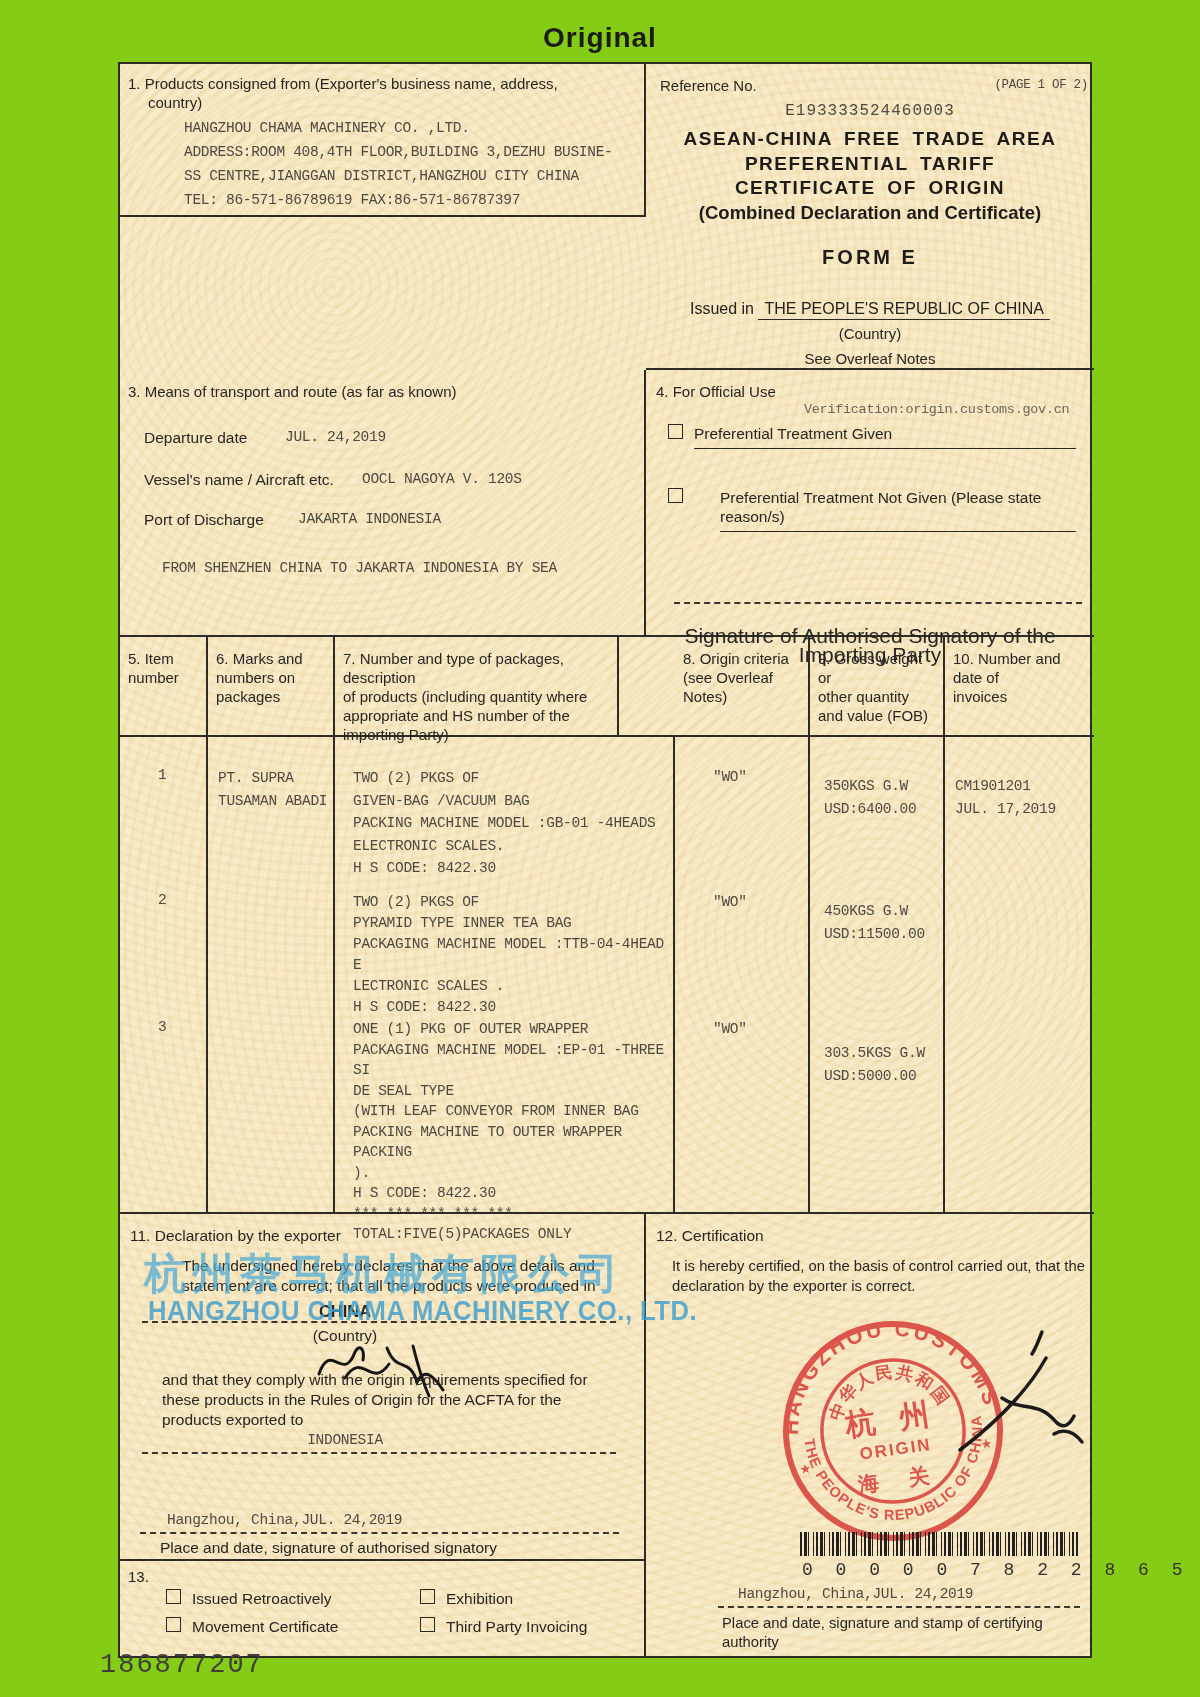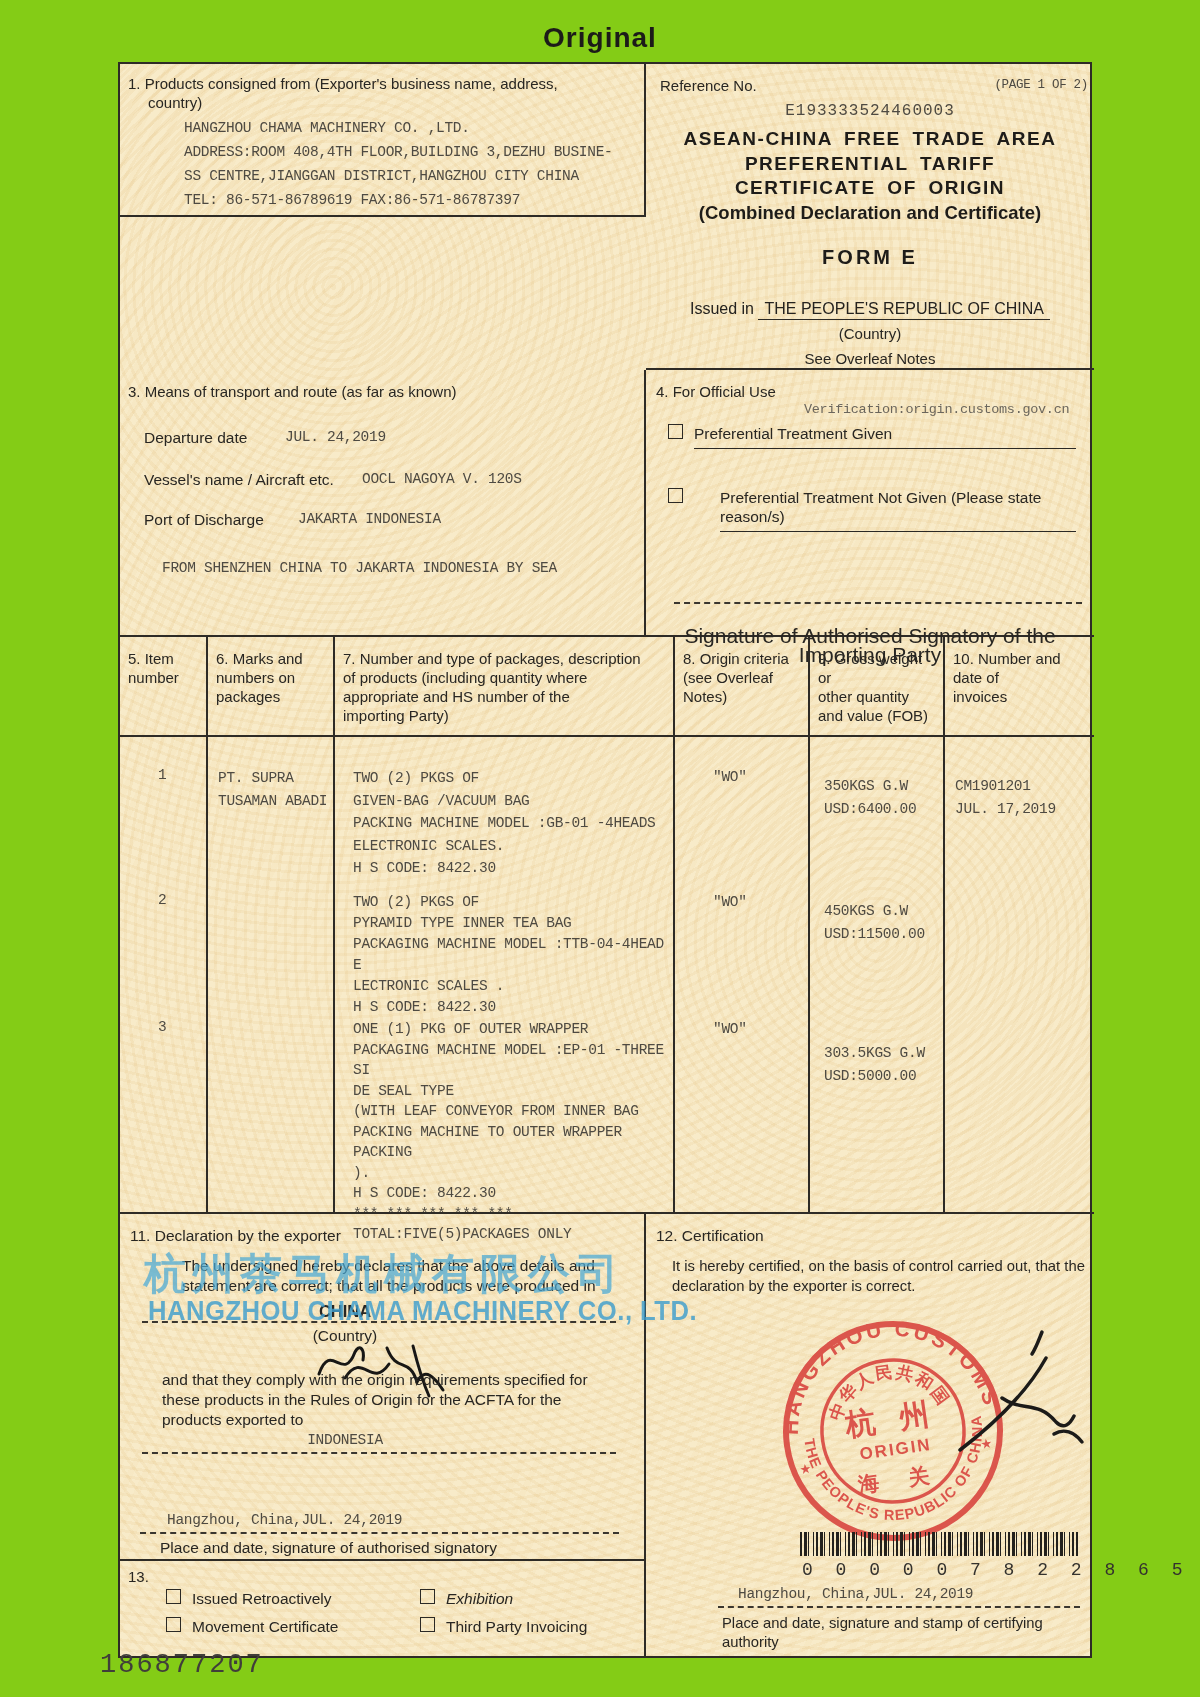--- a/index.html
+++ b/index.html
@@ -104,21 +104,21 @@
       <div class="abs dash" style="left:28px;right:12px;top:232px;"></div>
       <div class="abs lb ctr" style="left:0;top:256px;width:100%;font-size:21px;">Signature of Authorised Signatory of the Importing Party</div>
     </div>
 
     <div class="box" style="left:0;top:573px;width:974px;height:100px;border-bottom:2px solid #2e2b26;">
       <div class="hdrcell lb bR" style="left:0;width:88px;"><span class="pl">5. Item
 number</span></div>
       <div class="hdrcell lb bR" style="left:88px;width:127px;"><span class="pl">6. Marks and
 numbers on
 packages</span></div>
-      <div class="hdrcell lb bR" style="left:215px;width:340px;"><span class="pl">7. Number and type of packages, description
+      <div class="hdrcell lb bR" style="left:215px;width:284px;"><span class="pl">7. Number and type of packages, description
 of products (including quantity where
 appropriate and HS number of the
 importing Party)</span></div>
       <div class="hdrcell lb bR" style="left:555px;width:135px;"><span class="pl">8. Origin criteria
 (see Overleaf
 Notes)</span></div>
       <div class="hdrcell lb bR" style="left:690px;width:135px;"><span class="pl">9. Gross weight or
 other quantity
 and value (FOB)</span></div>
       <div class="hdrcell lb" style="left:825px;width:149px;"><span class="pl">10. Number and
@@ -207,21 +207,21 @@
     <div class="blue-en" style="left:28px;top:1232px;">HANGZHOU CHAMA MACHINERY CO., LTD.</div>
 
     <div class="box bR bT" style="left:0;top:1495px;width:526px;height:99px;">
       <div class="abs lb" style="left:8px;top:6px;">13.</div>
       <div class="optrow" style="left:46px;top:28px;width:220px;">
         <div class="cb"></div>
         <div class="lb" style="font-size:15.5px;">Issued Retroactively</div>
       </div>
       <div class="optrow" style="left:300px;top:28px;width:200px;">
         <div class="cb"></div>
-        <div class="lb" style="font-size:15.5px;font-style:italic;">Exhibition</div>
+        <div class="lb" style="font-size:15.5px;">Exhibition</div>
       </div>
       <div class="optrow" style="left:46px;top:56px;width:220px;">
         <div class="cb"></div>
         <div class="lb" style="font-size:15.5px;">Movement Certificate</div>
       </div>
       <div class="optrow" style="left:300px;top:56px;width:210px;">
         <div class="cb"></div>
         <div class="lb" style="font-size:15.5px;">Third Party Invoicing</div>
       </div>
     </div>

